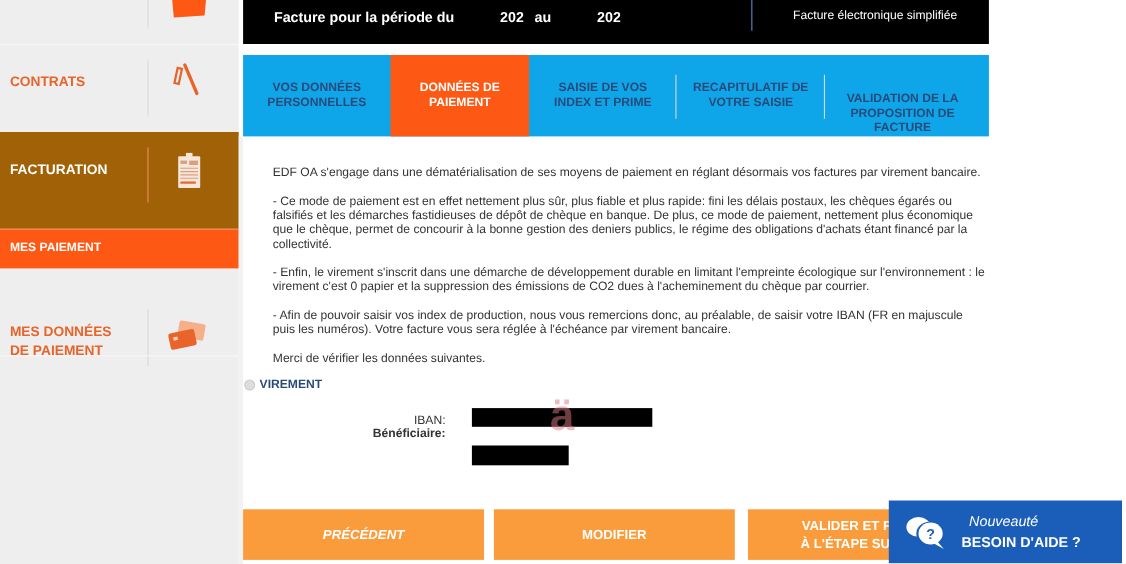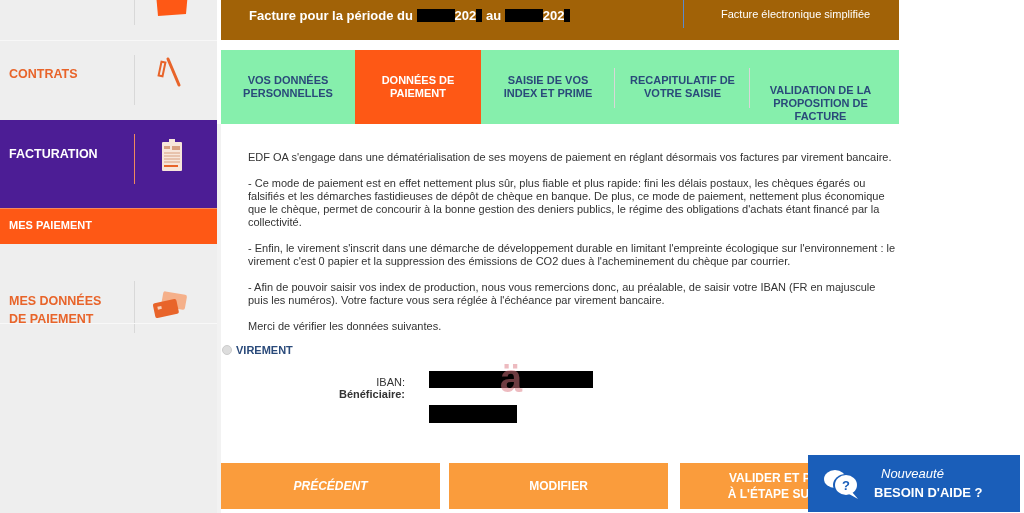--- a/index.html
+++ b/index.html
@@ -6,35 +6,35 @@
   html, body { width: 1024px; height: 513px; overflow: hidden; background: #ffffff; font-family: "Liberation Sans", sans-serif; }
   .page { position: relative; width: 1024px; height: 513px; }
 
   
   .sidebar { position: absolute; left: 0; top: 0; width: 217px; height: 513px; background: #eeeeee; }
   .side-item { position: absolute; left: 0; width: 217px; display: flex; align-items: flex-start; }
   .side-item .label { position: absolute; left: 9px; font-weight: bold; font-size: 12.5px; color: #e8642a; line-height: 18px; }
   .side-item .vsep { position: absolute; left: 134px; width: 1px; background: #d8d8d8; }
   .side-item .icon { position: absolute; left: 150px; width: 40px; height: 40px; }
   .side-hsep { position: absolute; left: 0; width: 217px; height: 1px; background: #f7f7f7; }
-  .side-item.active { background: #4c1d95; text-align: right; }
+  .side-item.active { background: #a16207; text-align: right; }
   .side-item.active .label { color: #ffffff; }
   .side-item.active .vsep { background: #f08a5d; }
   .side-sub { position: absolute; left: 0; top: 208px; width: 217px; height: 36px; background: #fe5815; border-top: 1px solid #f58a5a; }
   .side-sub .label { position: absolute; left: 9px; top: 10px; font-weight: bold; font-size: 11px; color: #ffffff; }
 
   
-  .header { position: absolute; left: 221px; top: 0; width: 678px; height: 40px; background: #a16207; color: #fff; }
+  .header { position: absolute; left: 221px; top: 0; width: 678px; height: 40px; background: #000000; color: #fff; }
   .header .title { position: absolute; left: 28px; top: 8px; font-weight: bold; font-size: 13px; }
   .header .redact { display: inline-block; background: #000; height: 13px; vertical-align: -2px; }
   .header .hsep { position: absolute; left: 462px; top: 0; width: 1px; height: 28px; background: #5a8ad0; }
   .header .right { position: absolute; left: 500px; top: 8px; font-size: 11px; }
 
   
-  .steps { position: absolute; left: 221px; top: 50px; width: 678px; height: 74px; background: #86efac; display: flex; }
+  .steps { position: absolute; left: 221px; top: 50px; width: 678px; height: 74px; background: #0ea5e9; display: flex; }
   .step { position: relative; height: 74px; display: flex; align-items: center; justify-content: center; text-align: center; font-weight: bold; font-size: 11px; color: #2a4a7a; line-height: 13px; }
   .step.active { background: #fe5815; color: #ffffff; }
   .step .ssep { position: absolute; right: 0; top: 18px; width: 1px; height: 40px; background: #d8d8d8; }
 
   
   .content { position: absolute; left: 248px; top: 151px; width: 650px; font-size: 11px; color: #333; line-height: 13px; }
   .content p { margin-bottom: 13px; }
   .left-accent { position: absolute; left: 217px; top: 124px; width: 4px; height: 389px; background: #f2f2f2; }
 
   .virement { position: absolute; left: 222px; top: 344px; display: flex; align-items: center; }

